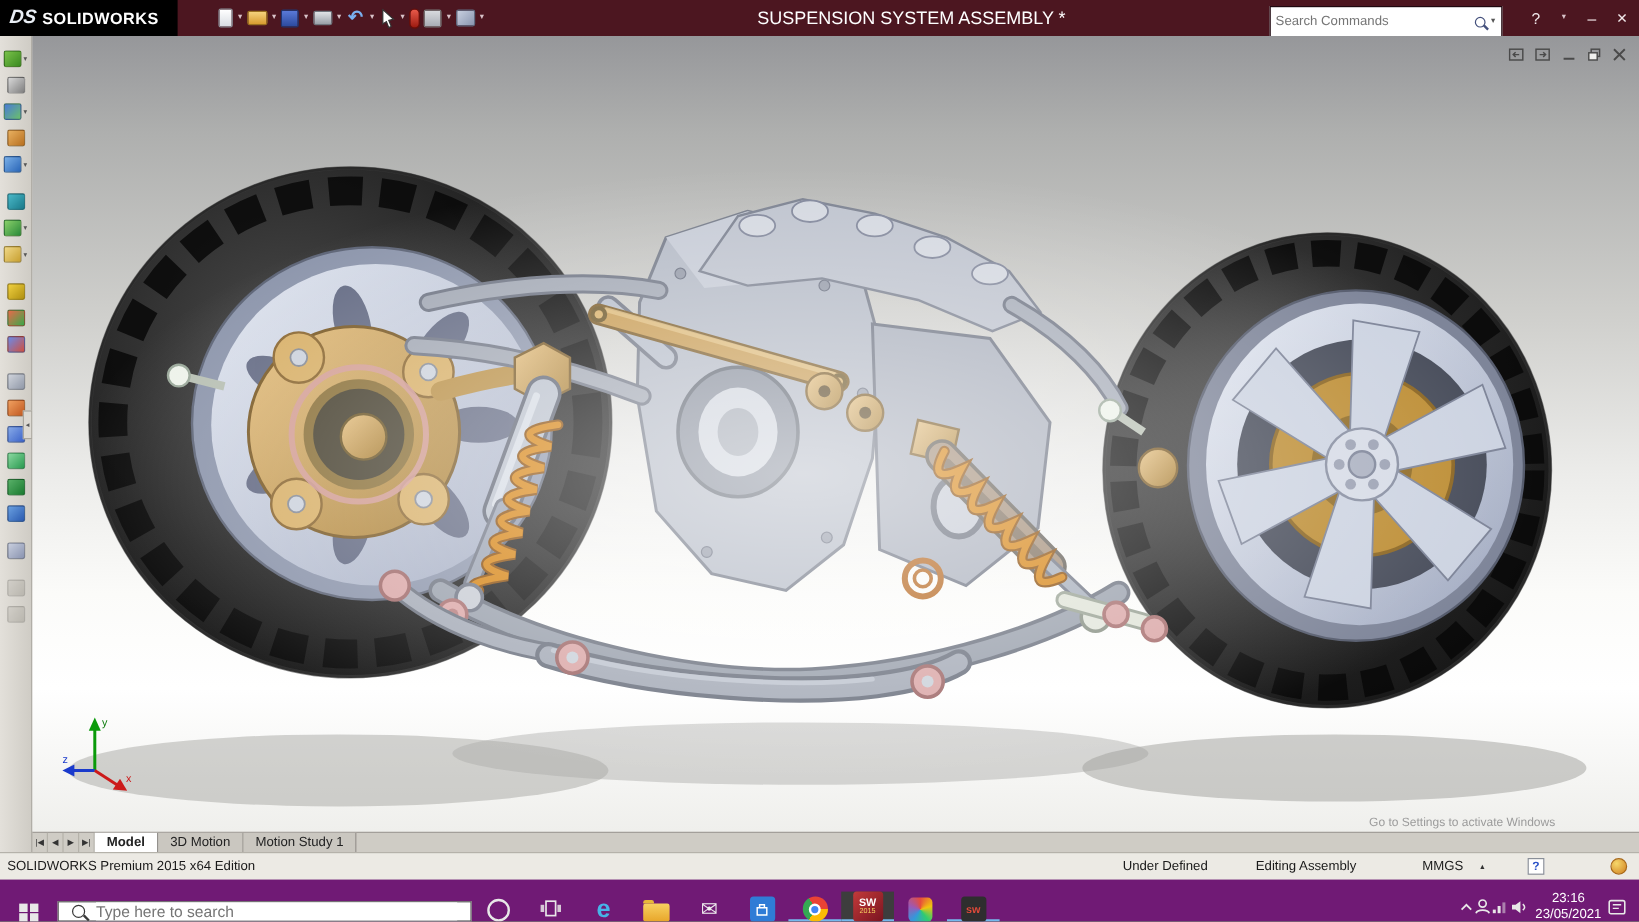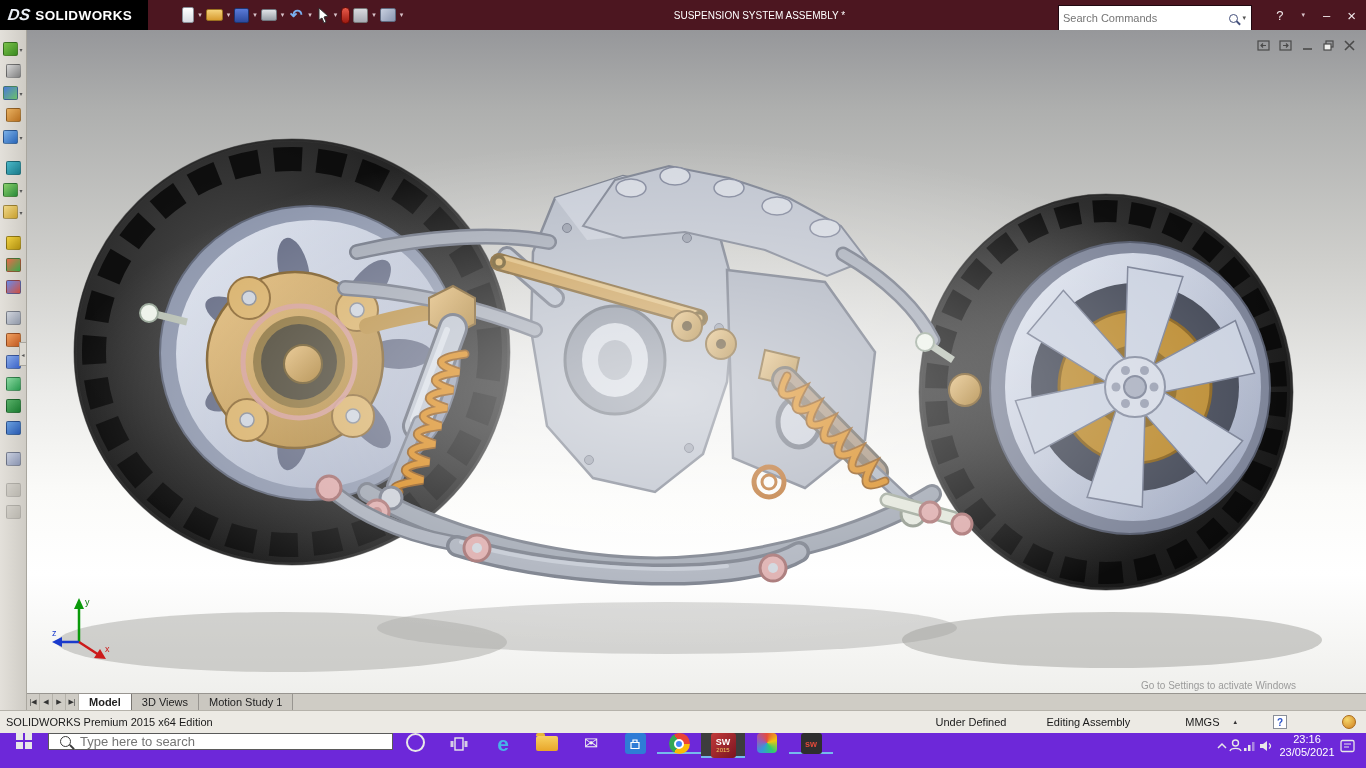--- a/index.html
+++ b/index.html
@@ -16,21 +16,21 @@
   .qi{display:inline-block;border-radius:2px}
   .q-new{width:12px;height:16px;background:linear-gradient(180deg,#fff,#d8dce2);border:1px solid #8a8f98}
   .q-open{width:17px;height:12px;background:linear-gradient(180deg,#f4d27c,#d89c30);border:1px solid #9a7020}
   .q-save{width:15px;height:15px;background:linear-gradient(180deg,#5a7ad8,#2c4a9e);border:1px solid #1e3570}
   .q-print{width:16px;height:12px;background:linear-gradient(180deg,#e0e2e6,#9aa0a8);border:1px solid #70767e}
   .q-undo{color:#7ab0f0;font-size:15px;font-weight:bold;width:16px;height:18px;line-height:17px;text-align:center;border:0;background:transparent}
   .q-rebuild{width:9px;height:17px;border-radius:5px;background:linear-gradient(180deg,#e85a4a,#9c1a10);border:1px solid #6a0e08}
   .q-options{width:15px;height:15px;background:linear-gradient(180deg,#d8dade,#a8acb4);border:1px solid #777}
   .q-display{width:16px;height:14px;background:linear-gradient(135deg,#c8d0e0,#8a96b0);border:1px solid #5f6a80}
   .caret{color:#d8c3c9;font-size:7px;line-height:10px;margin:0 1px;cursor:default}
-  .doc-title{position:absolute;left:55.6%;transform:translateX(-50%);color:#fff;font-size:10px;white-space:nowrap}
+  .doc-title{position:absolute;left:55.6%;transform:translateX(-50%);color:#fff;font-size:15px;white-space:nowrap}
   .tb-search{position:absolute;right:114px;top:5px;width:194px;height:20px;background:#fff;border:1px solid #1f0810;display:flex;align-items:center;padding:12px 4px;gap:3px}
   .tb-search input{flex:1;border:0;outline:0;font-size:11px;color:#444;font-family:"Liberation Sans",sans-serif;min-width:0}
   .mag{width:9px;height:9px;border:1.5px solid #44507c;border-radius:50%;position:relative;flex:0 0 auto}
   .mag::after{content:"";position:absolute;width:5px;height:1.5px;background:#44507c;transform:rotate(45deg);right:-4px;bottom:-2px}
   .tbr{position:absolute;right:10px;top:0;height:30px;display:flex;align-items:center;gap:17px;color:#f2e9eb;font-size:13px}
   .tbr .x{font-size:15px}
 
   
   .main{display:flex;height:680px}
   .ltb{width:27px;background:linear-gradient(90deg,#e3e0da,#cfccc5);border-right:1px solid #a9a69e;display:flex;flex-direction:column;align-items:center;padding-top:8px;position:relative}
@@ -71,21 +71,21 @@
   
   .statusbar{height:23px;background:#eceae4;border-top:1px solid #b5b2aa;display:flex;align-items:center;font-size:11px;color:#1a1a1a;padding:0 6px}
   .sb-left{margin-right:auto}
   .sb-c{margin-right:40px} .sb-m{margin-right:55px}
   .sb-units{margin-right:36px;display:flex;align-items:center;gap:14px;cursor:pointer}
   .sb-caret{font-size:7px;color:#333}
   .sb-help{width:14px;height:14px;background:#fff;border:1px solid #8a8f98;color:#2a52c8;font-weight:bold;font-size:10px;display:grid;place-items:center;margin-right:55px;cursor:pointer}
   .sb-res{width:14px;height:14px;border-radius:50%;background:radial-gradient(circle at 35% 30%,#f6d76a,#d08020);border:1px solid #a8691a;margin-right:4px;cursor:pointer}
 
   
-  .taskbar{height:35px;background:#6d28d9;display:flex;align-items:flex-start}
+  .taskbar{height:35px;background:#701a75;display:flex;align-items:flex-end}
   .slot{width:44px;display:grid;place-items:center;cursor:pointer}
   .slot.start{width:48px}
   .winlogo{display:grid;grid-template-columns:7px 7px;grid-template-rows:7px 7px;gap:1.5px}
   .winlogo i{background:#e8e8e8}
   .tk-search{width:345px;background:#fff;display:flex;align-items:center;gap:9px;padding:0 11px;border:1px solid #5a5a5a}
   .tk-search input{flex:1;border:0;outline:0;font-size:13px;color:#555;font-family:"Liberation Sans",sans-serif;min-width:0}
   .mag2{width:11px;height:11px;border:1.8px solid #3a3a3a;border-radius:50%;position:relative;flex:0 0 auto}
   .mag2::after{content:"";position:absolute;width:6px;height:1.8px;background:#3a3a3a;transform:rotate(45deg);right:-5px;bottom:-2px}
   .cortana{width:19px;height:19px;border:2px solid #e8e8e8;border-radius:50%}
   .edge{color:#46b4e8;font-size:21px;font-weight:bold;line-height:21px}
@@ -479,21 +479,21 @@
 
       <div class="tabsbar">
         <span class="tnav">|◀</span>
         <span class="tnav">◀</span>
         <span class="tnav">▶</span>
         <span class="tnav">▶|</span>
         <div class="tab active">
             <span>Model</span>
           </div>
         <div class="tab">
-            <span>3D Views</span>
+            <span>3D Motion</span>
           </div>
         <div class="tab">
             <span>Motion Study 1</span>
           </div>
       </div>
     </div>
   </div>
 
   <div class="statusbar">
     <span class="sb-left">SOLIDWORKS Premium 2015 x64 Edition</span>

